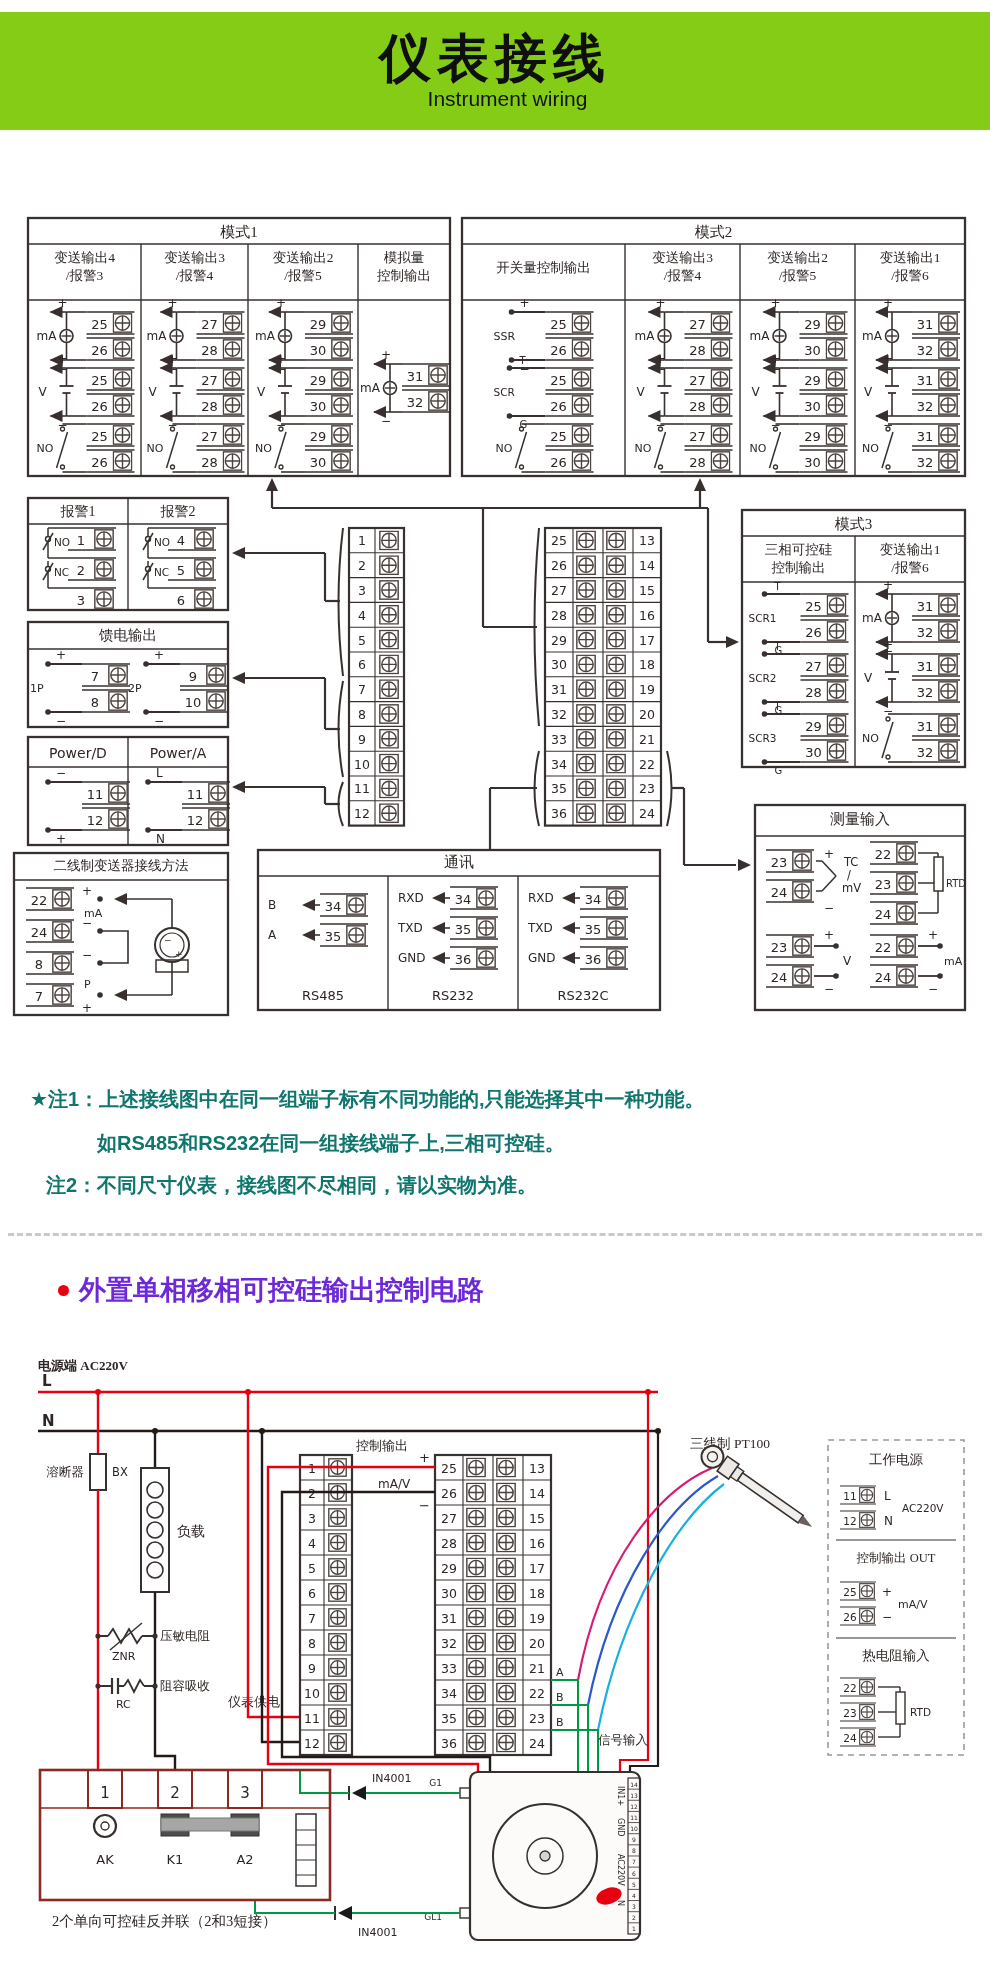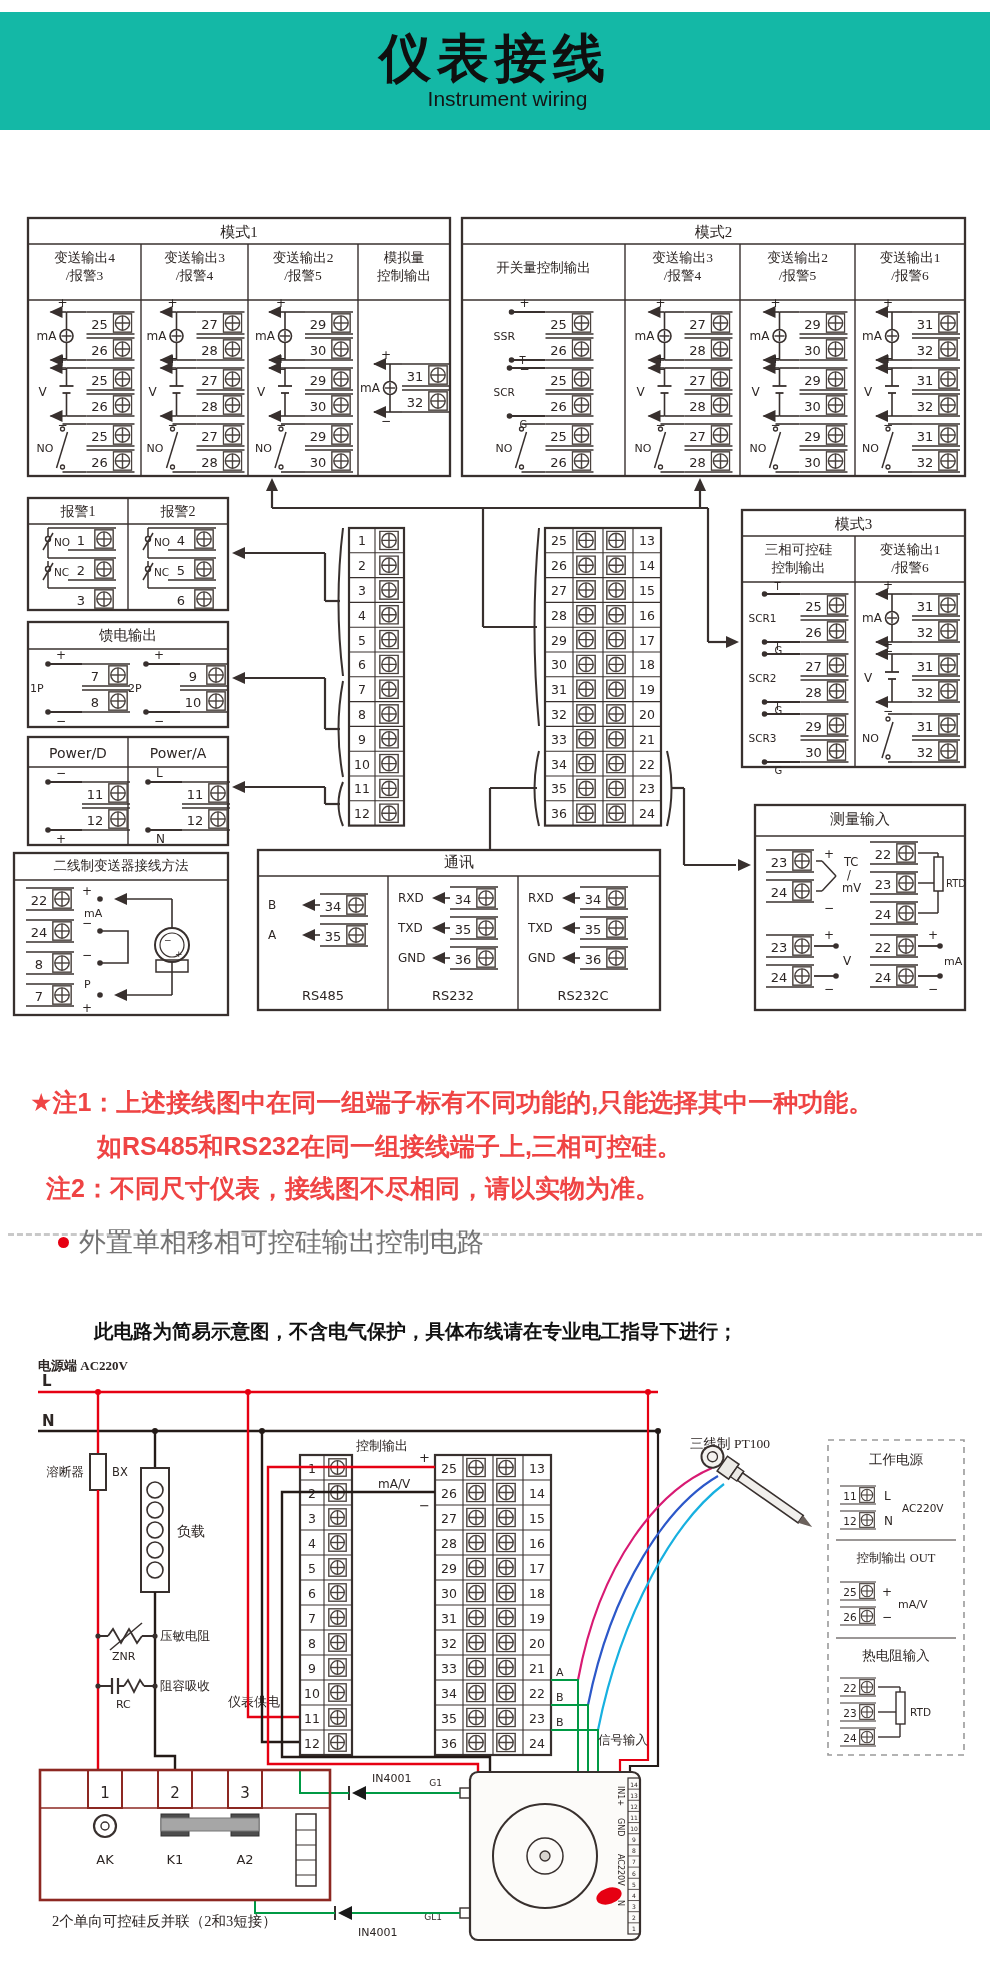--- a/index.html
+++ b/index.html
@@ -1,25 +1,25 @@
 <!DOCTYPE html>
 <html><head>
 <meta charset="utf-8">
 <style>
   html,body{margin:0;padding:0;background:#fff;}
   .page{position:relative;width:990px;height:1976px;background:#ffffff;overflow:hidden;
         font-family:"Liberation Sans","DejaVu Sans",sans-serif;}
-  .banner{position:absolute;left:0;top:12px;width:100%;height:118px;background:#14b8a6;
+  .banner{position:absolute;left:0;top:12px;width:100%;height:118px;background:#84cc16;
           display:flex;flex-direction:column;align-items:center;justify-content:center;}
   .banner-title{font-size:52px;font-weight:bold;color:#0f0f0f;letter-spacing:6px;line-height:1.05;}
   .banner-sub{font-size:21px;color:#141414;margin-top:2px;margin-left:25px;}
-  .note{position:absolute;font-size:25px;font-weight:600;color:#ef4444;white-space:nowrap;}
+  .note{position:absolute;font-size:20px;font-weight:600;color:#0f766e;white-space:nowrap;}
   .n1{left:30px;top:1086px;} .n2{left:97px;top:1130px;} .n3{left:46px;top:1172px;text-align:right;}
   .divider{position:absolute;left:8px;right:8px;top:1233px;border-top:3px dashed #c9c9c9;}
-  .sec2-title{position:absolute;left:58px;top:1224px;font-size:27px;font-weight:normal;color:#737373;
+  .sec2-title{position:absolute;left:58px;top:1272px;font-size:27px;font-weight:bold;color:#6d28d9;
               display:flex;align-items:center;white-space:nowrap;}
   .bullet{display:inline-block;width:11px;height:11px;border-radius:50%;background:#e60012;margin-right:10px;flex:none;}
   .sec2-sub{position:absolute;left:94px;top:1318px;font-size:19.5px;font-weight:bold;color:#111;white-space:nowrap;}
   svg{position:absolute;left:0;}
   #svg-top{top:160px;} #svg-bottom{top:1340px;}
   svg text{fill:#2d2624;}
 </style>
 </head>
 <body>
 
@@ -1005,21 +1005,20 @@
   <div class="note n1">★注1：上述接线图中在同一组端子标有不同功能的,只能选择其中一种功能。</div>
   <div class="note n2">如RS485和RS232在同一组接线端子上,三相可控硅。</div>
   <div class="note n3">注2：不同尺寸仪表，接线图不尽相同，请以实物为准。</div>
 
   <div class="divider"></div>
 
   <div class="sec2-title">
     <span class="bullet"></span>
     <span>外置单相移相可控硅输出控制电路</span>
   </div>
-  <div class="sec2-sub">此电路为简易示意图，不含电气保护，具体布线请在专业电工指导下进行；</div>
 
   <svg id="svg-bottom" width="990" height="636" viewBox="0 0 990 636">
     <g id="gBot">
         <text x="38" y="30" font-size="13" text-anchor="start" fill="#38302e" font-weight="bold" font-family="&quot;Liberation Serif&quot;,&quot;DejaVu Serif&quot;,serif">电源端  AC220V</text>
         <text x="42" y="46" font-size="15" text-anchor="start" fill="#38302e" font-weight="bold" font-family="&quot;DejaVu Sans&quot;,&quot;Liberation Sans&quot;,sans-serif">L</text>
         <line x1="38" y1="52" x2="658" y2="52" stroke="#e60012" stroke-width="2.6"></line>
         <text x="42" y="86" font-size="15" text-anchor="start" fill="#38302e" font-weight="bold" font-family="&quot;DejaVu Sans&quot;,&quot;Liberation Sans&quot;,sans-serif">N</text>
         <line x1="38" y1="91" x2="658" y2="91" stroke="#231a17" stroke-width="2.6"></line>
         <circle cx="98" cy="52" r="3" fill="#e60012"></circle>
         <line x1="98" y1="52" x2="98" y2="114" stroke="#e60012" stroke-width="2.4"></line>

